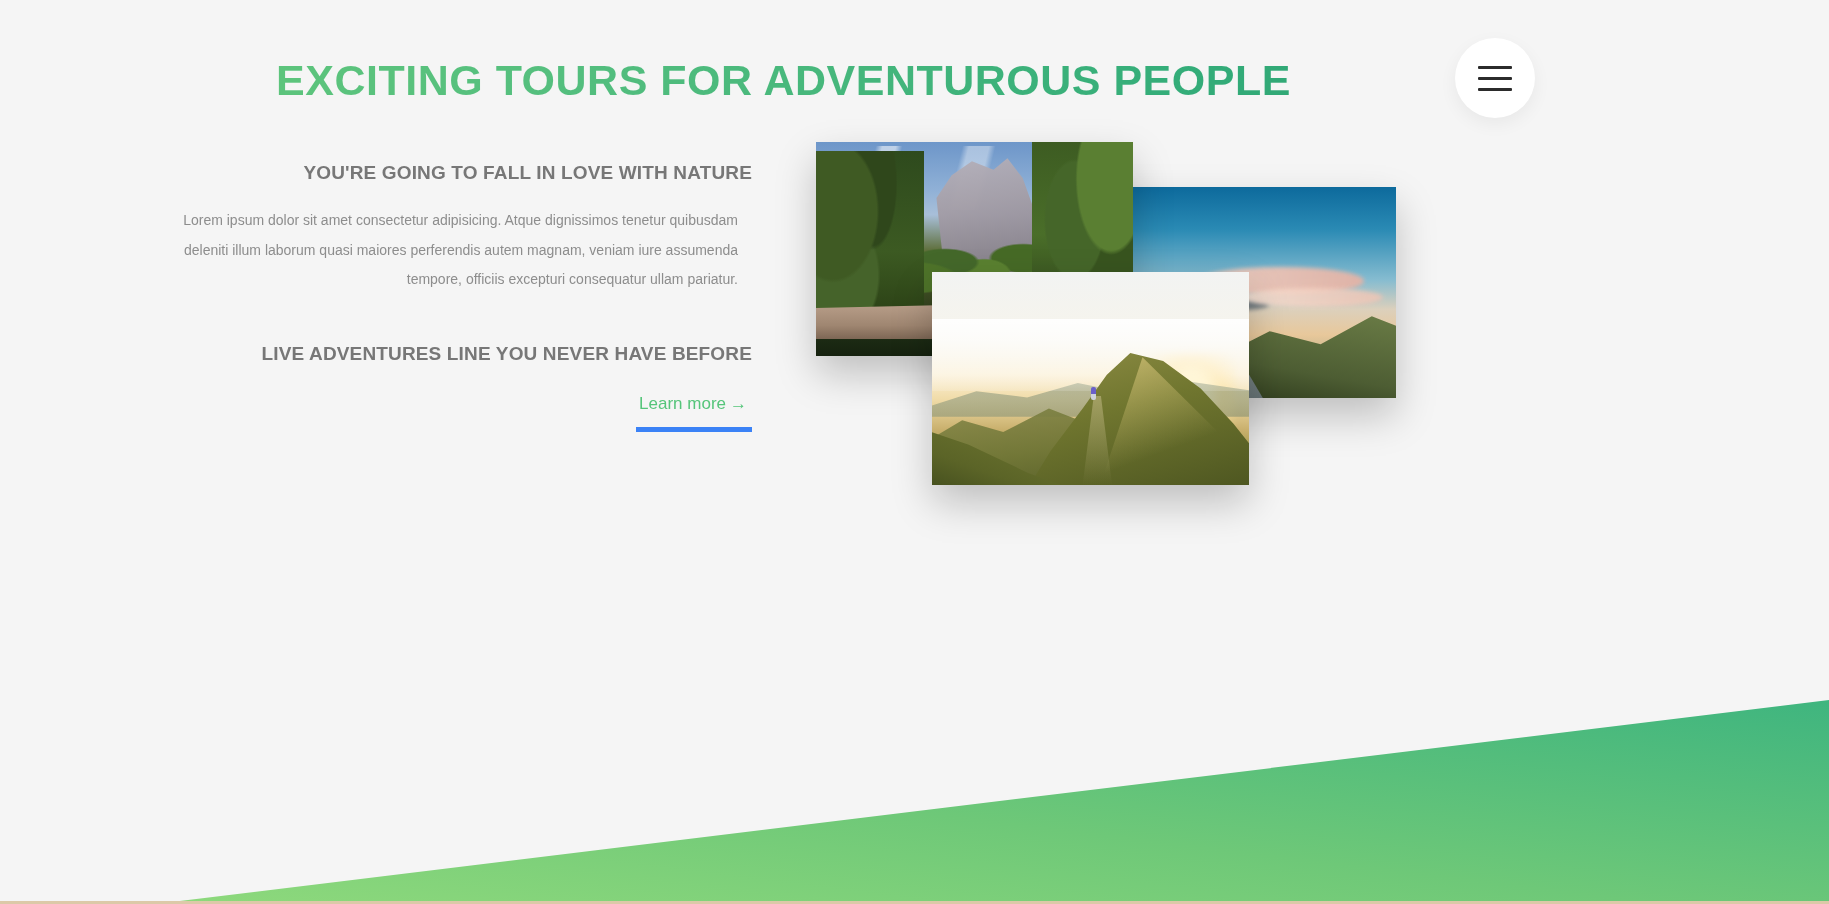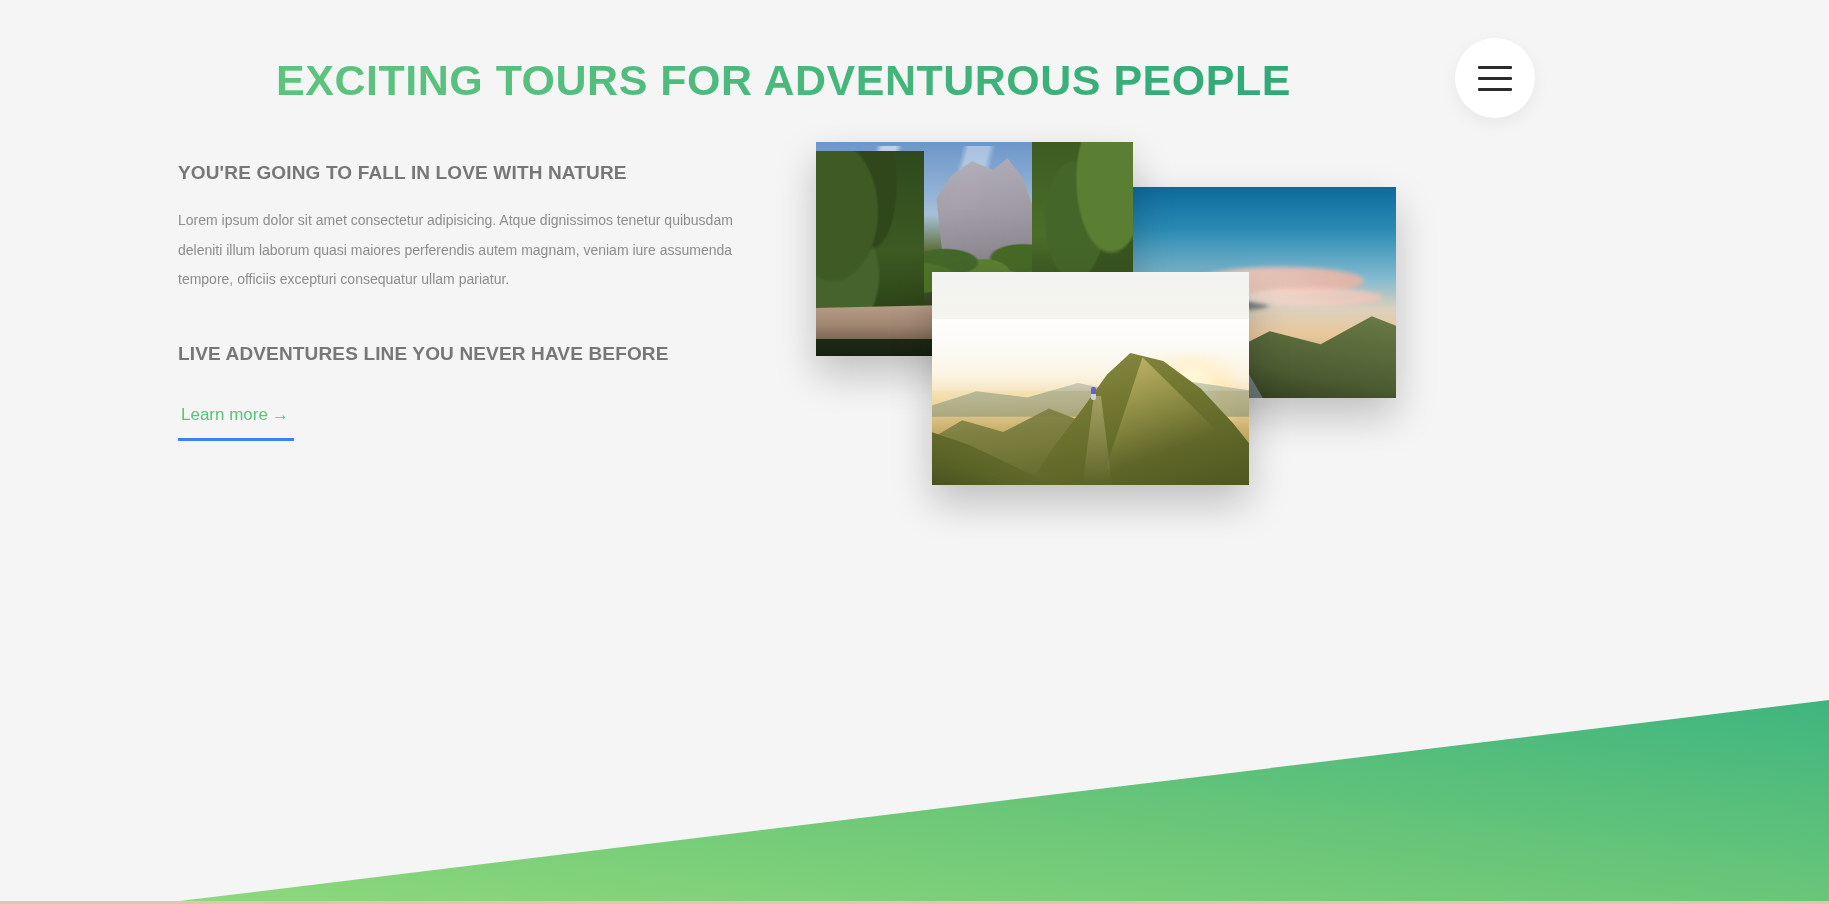--- a/index.html
+++ b/index.html
@@ -90,24 +90,25 @@
     height: 3px;
     background: #2b2b2b;
     border-radius: 1px;
     margin: 4px 0;
     display: block;
   }
 
   
   .content-col {
     position: absolute;
-    left: 178px;
+    left: 172px;
     top: 160px;
     width: 580px;
     z-index: 4;
+    text-align: right;
   }
   .feature-heading {
     font-size: 19px;
     line-height: 26px;
     font-weight: 700;
     color: #777777;
     text-transform: uppercase;
     letter-spacing: 0.15px;
     margin: 0 0 20px 0;
   }
@@ -121,23 +122,23 @@
   }
   .feature-text.second { margin-bottom: 26px; }
   .block-two { margin-top: 4px; }
 
   .learn-more {
     display: inline-block;
     font-size: 17px;
     line-height: 26px;
     color: #55c57a;
     text-decoration: none;
-    border-bottom: 3px solid #3b82f6;
+    border-bottom: 5px solid #3b82f6;
     padding: 3px 5px 10px 3px;
-    margin-top: 12px;
+    margin-top: 1px;
     cursor: pointer;
   }
   .learn-more .arrow { margin-left: 4px; }
 
   
   .composition {
     position: absolute;
     left: 0;
     top: 0;
     width: 1829px;

